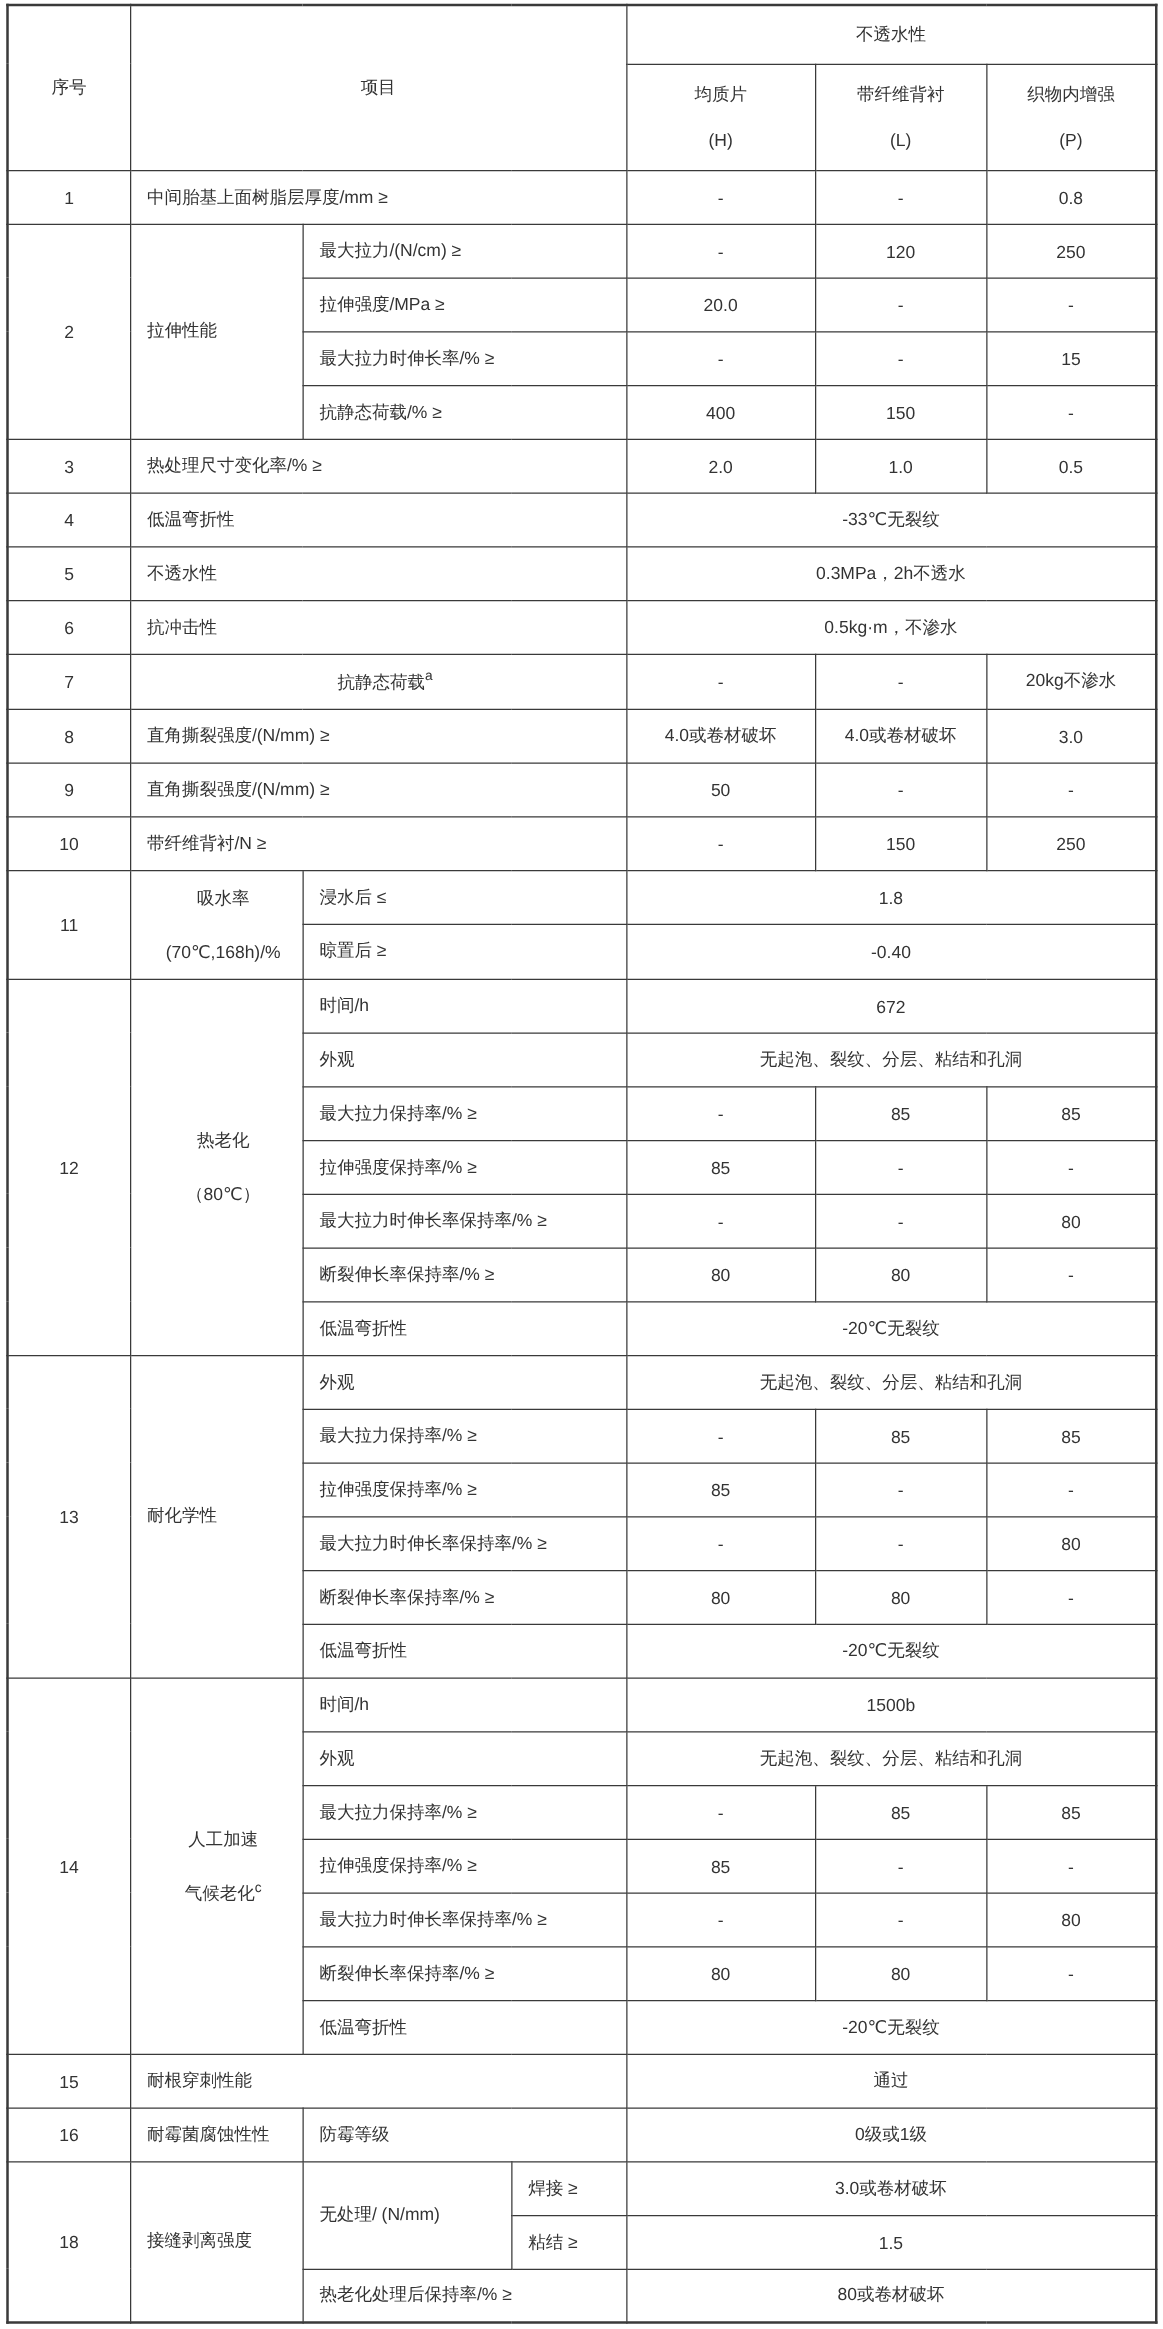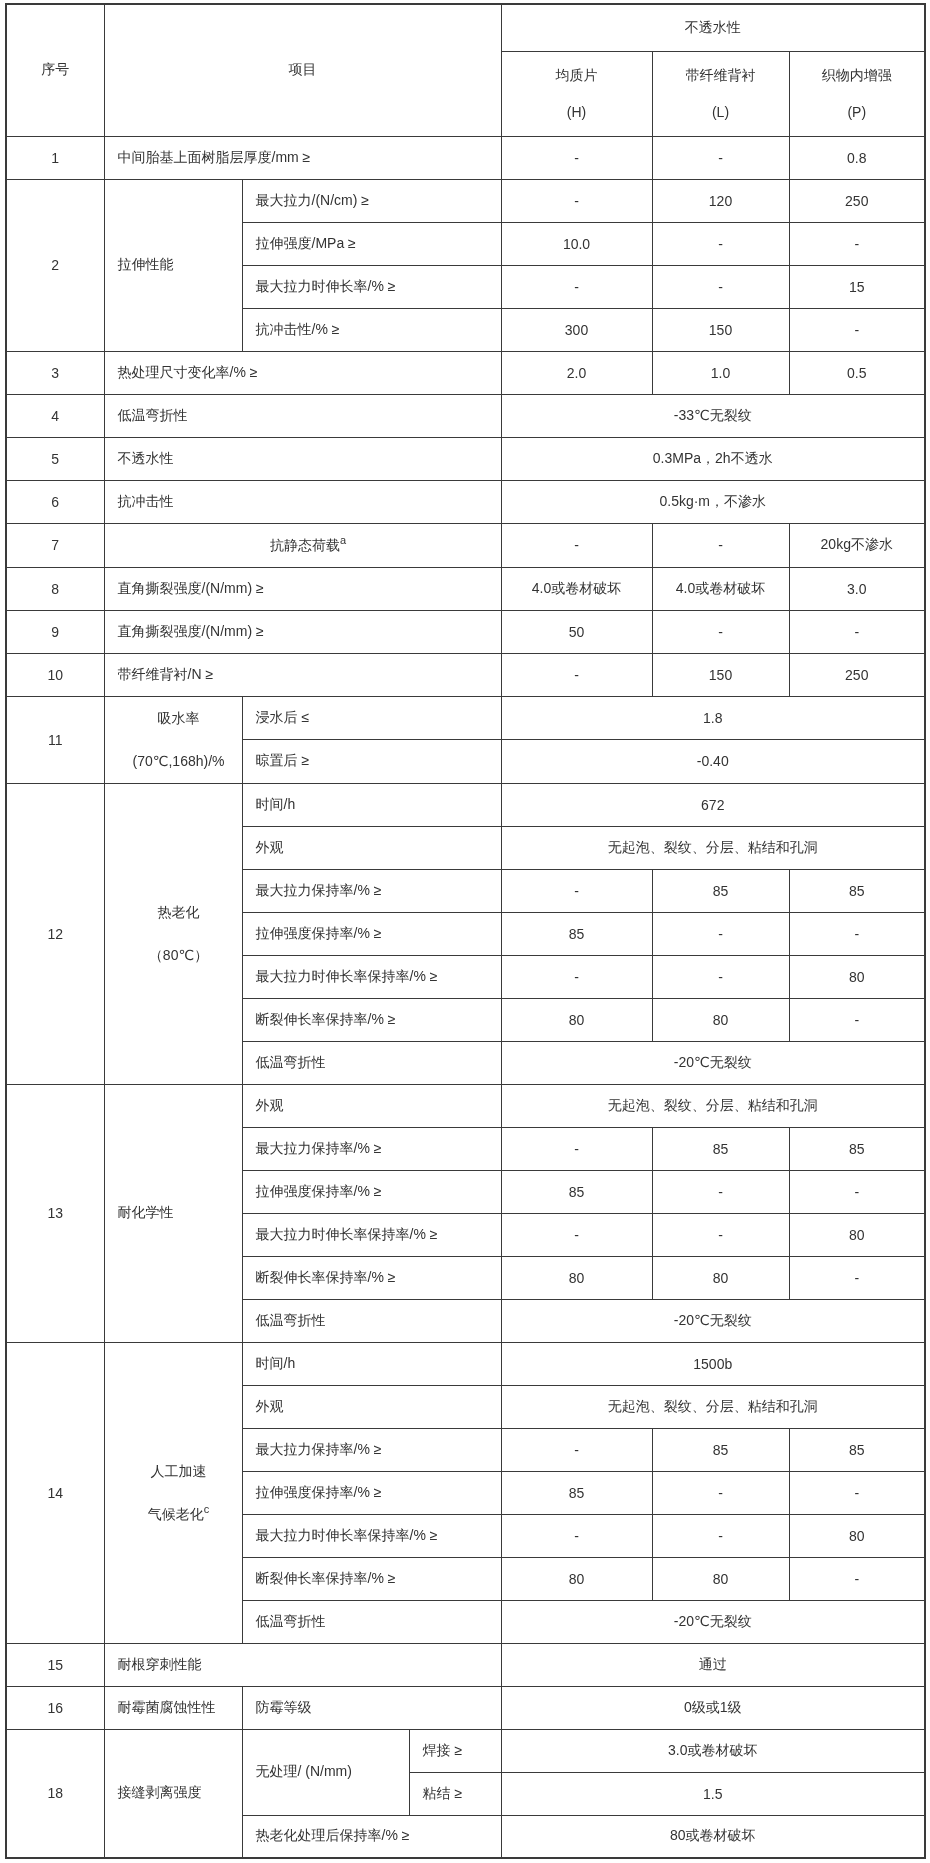--- a/index.html
+++ b/index.html
@@ -58,33 +58,33 @@
       <tr>
         <td rowspan="4"><span>2</span></td>
         <td rowspan="4" class="l"><span>拉伸性能</span></td>
         <td colspan="2" class="l"><span>最大拉力/(N/cm) ≥</span></td>
         <td><span>-</span></td>
         <td><span>120</span></td>
         <td><span>250</span></td>
       </tr>
       <tr>
         <td colspan="2" class="l"><span>拉伸强度/MPa ≥</span></td>
-        <td><span>10.0</span></td>
+        <td><span>20.0</span></td>
         <td><span>-</span></td>
         <td><span>-</span></td>
       </tr>
       <tr>
         <td colspan="2" class="l"><span>最大拉力时伸长率/% ≥</span></td>
         <td><span>-</span></td>
         <td><span>-</span></td>
         <td><span>15</span></td>
       </tr>
       <tr>
-        <td colspan="2" class="l"><span>抗冲击性/% ≥</span></td>
-        <td><span>300</span></td>
+        <td colspan="2" class="l"><span>抗静态荷载/% ≥</span></td>
+        <td><span>400</span></td>
         <td><span>150</span></td>
         <td><span>-</span></td>
       </tr>
       <tr>
         <td><span>3</span></td>
         <td colspan="3" class="l"><span>热处理尺寸变化率/% ≥</span></td>
         <td><span>2.0</span></td>
         <td><span>1.0</span></td>
         <td><span>0.5</span></td>
       </tr>

